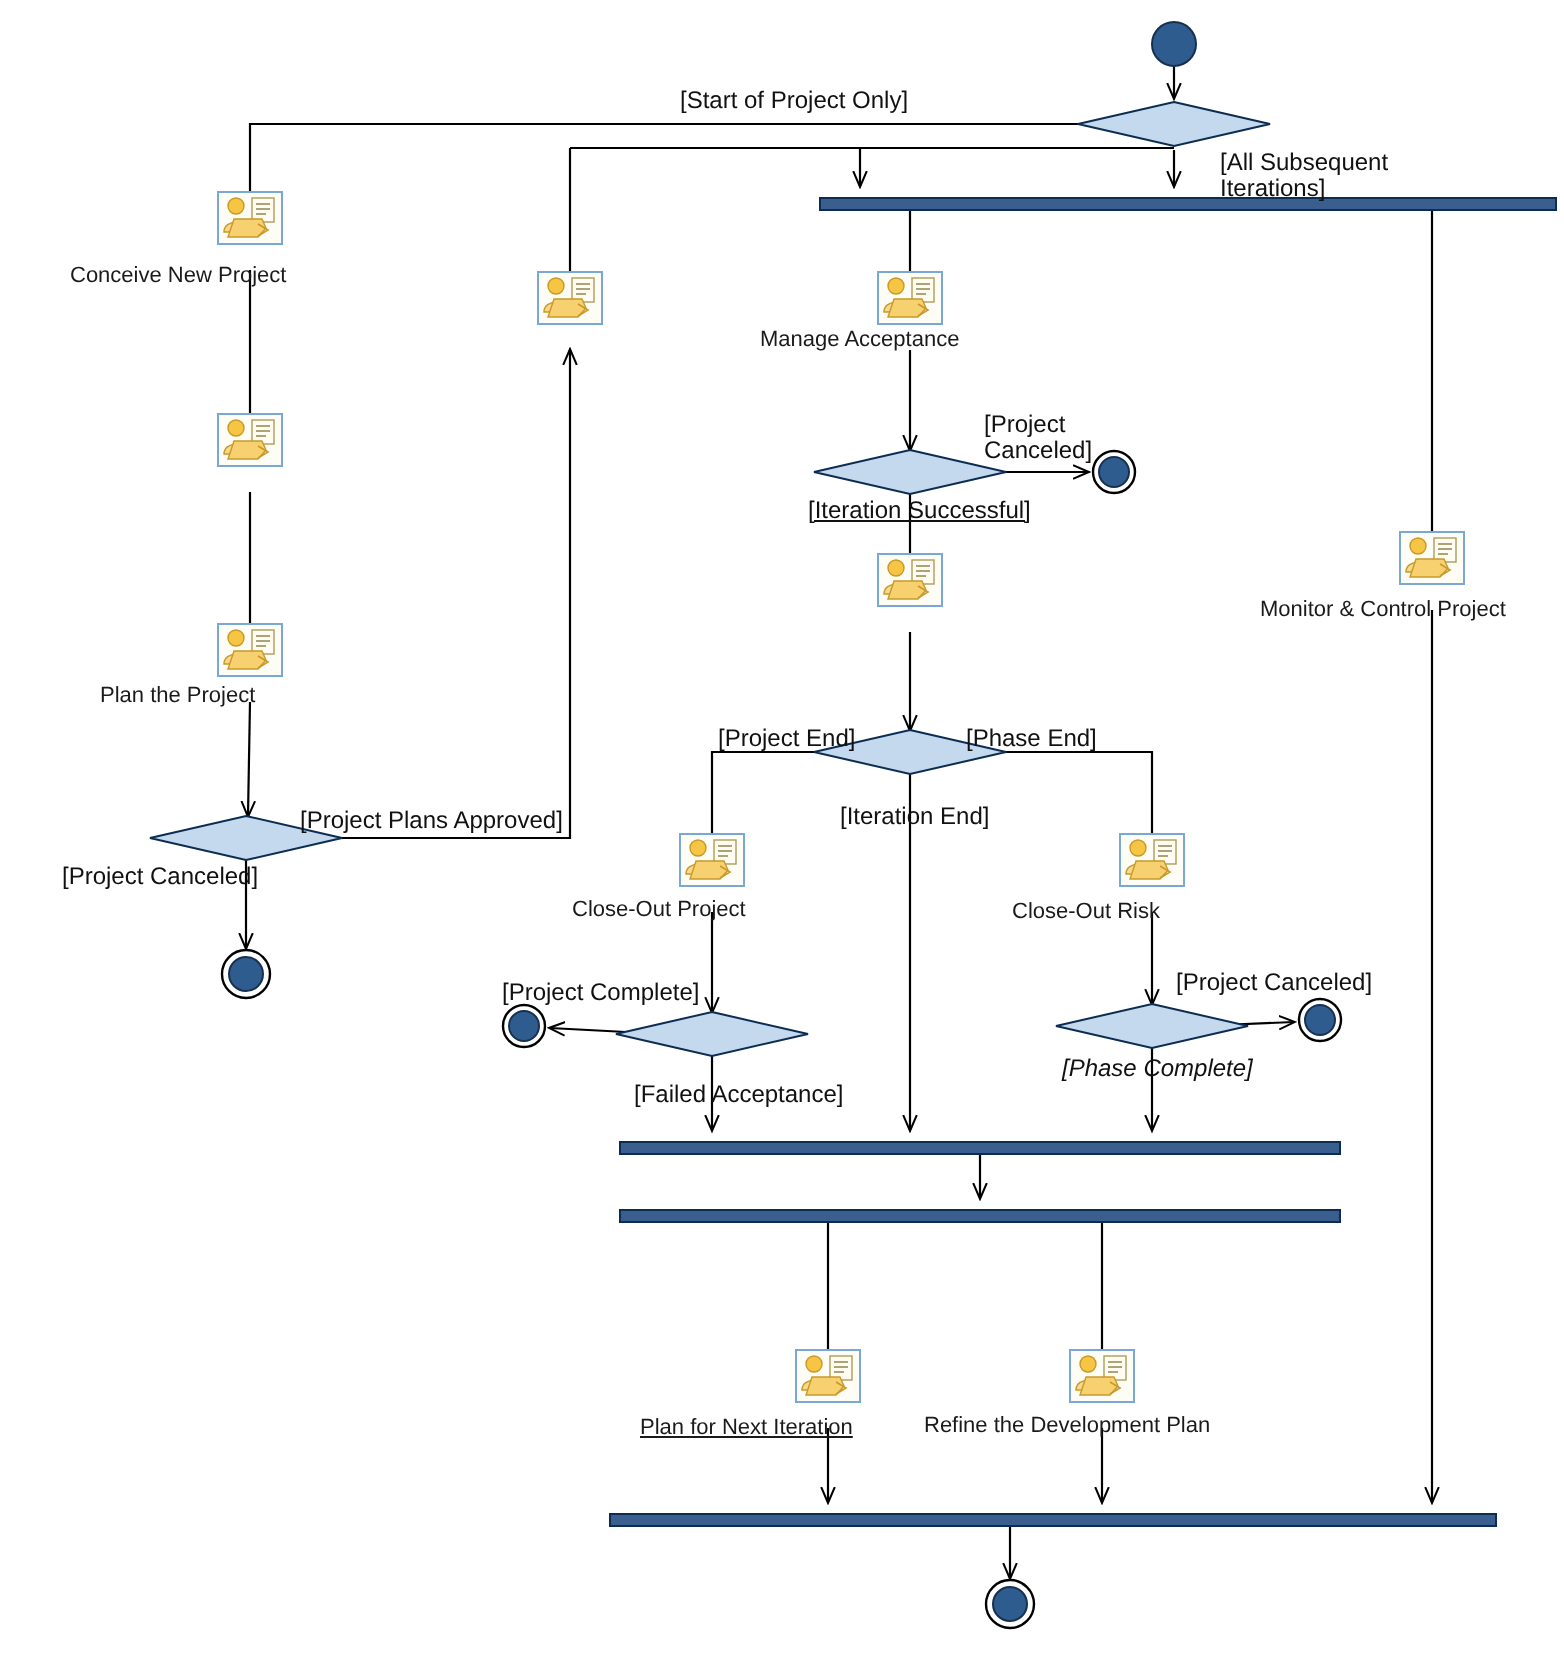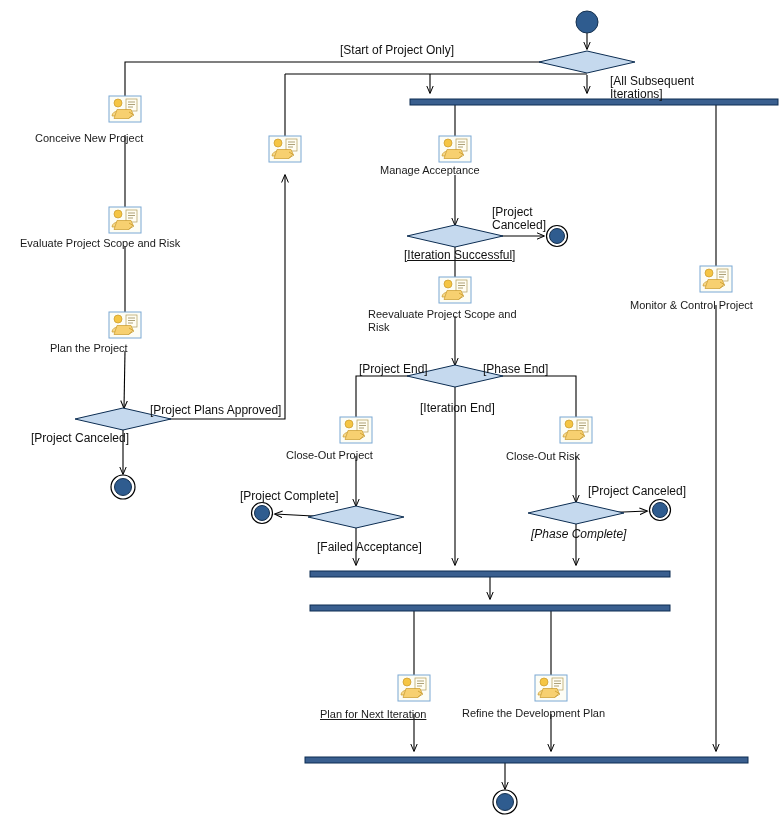--- a/index.html
+++ b/index.html
@@ -295,40 +295,37 @@
         <line x1="19" y1="6" x2="26" y2="6" stroke="#8b7a45" stroke-width="0.7"></line>
         <line x1="19" y1="8.5" x2="26" y2="8.5" stroke="#8b7a45" stroke-width="0.7"></line>
         <line x1="19" y1="11" x2="24" y2="11" stroke="#8b7a45" stroke-width="0.7"></line>
         <path d="M5,22.5 L20,22.5 L24,18 L22,13.5 L8,13.5 Z" fill="#f7d070" stroke="#c8992a" stroke-width="0.7"></path>
         <path d="M20,16 L25,19 L20,22" fill="none" stroke="#c8992a" stroke-width="0.8"></path>
       </g>
     </g>
   </svg>
 
   <div class="node-label" style="left:35px; top:132px; width:180px;">Conceive New Project</div>
-  <div class="node-label" style="left:20px; top:237px; width:210px;">Evaluate Project Scope and Risk</div>
   <div class="node-label" style="left:50px; top:342px; width:150px;">Plan the Project</div>
   <div class="node-label" style="left:380px; top:164px; width:150px;">Manage Acceptance</div>
-  <div class="node-label" style="left:368px; top:308px; width:175px;">Reevaluate Project Scope and
-Risk</div>
   <div class="node-label" style="left:286px; top:449px; width:142px;">Close-Out Project</div>
   <div class="node-label" style="left:506px; top:450px; width:142px;">Close-Out Risk</div>
   <div class="node-label" style="left:630px; top:299px; width:152px;">Monitor &amp; Control Project</div>
   <div class="node-label" style="left:320px; top:708px; width:150px;text-decoration:underline;">Plan for Next Iteration</div>
   <div class="node-label" style="left:462px; top:707px; width:182px;">Refine the Development  Plan</div>
 
   <div class="guard-label" style="left:340px; top:44px;">[Start of Project Only]</div>
   <div class="guard-label" style="left:610px; top:75px;">[All Subsequent
 Iterations]</div>
   <div class="guard-label" style="left:150px; top:404px;">[Project Plans Approved]</div>
   <div class="guard-label" style="left:31px; top:432px;">[Project Canceled]</div>
   <div class="guard-label" style="left:492px; top:206px;">[Project
 Canceled]</div>
   <div class="guard-label" style="left:404px; top:249px;text-decoration:underline;">[Iteration Successful]</div>
   <div class="guard-label" style="left:359px; top:363px;">[Project End]</div>
   <div class="guard-label" style="left:483px; top:363px;">[Phase End]</div>
   <div class="guard-label" style="left:420px; top:402px;">[Iteration End]</div>
-  <div class="guard-label" style="left:240px; top:490px;">[Project Complete]</div>
+  <div class="guard-label" style="left:251px; top:490px;">[Project Complete]</div>
   <div class="guard-label" style="left:317px; top:541px;">[Failed Acceptance]</div>
   <div class="guard-label" style="left:588px; top:485px;">[Project Canceled]</div>
   <div class="guard-label" style="left:531px; top:528px;font-style:italic;">[Phase Complete]</div>
 
 </div>
 
 </body></html>

